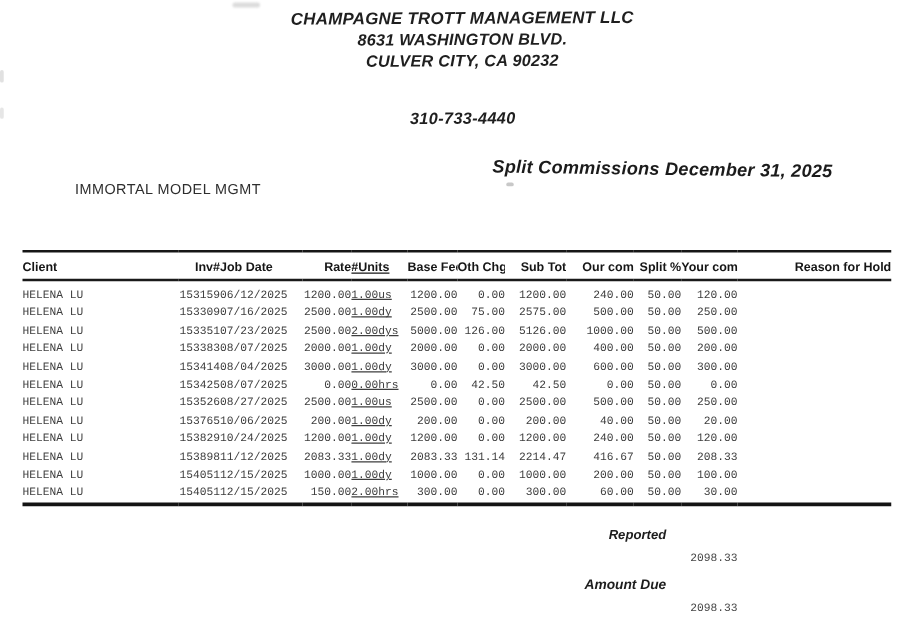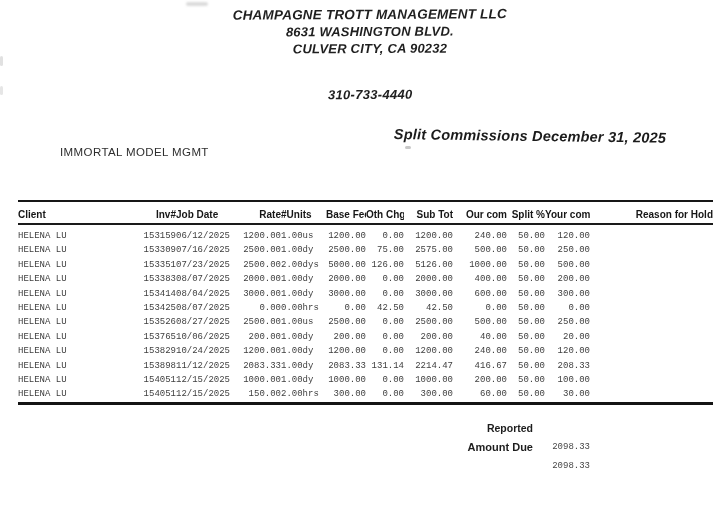--- a/index.html
+++ b/index.html
@@ -51,46 +51,46 @@
     font-size:9px;color:#3e3e3e;
     height:14px;line-height:14.4px;padding:0;
     white-space:nowrap;overflow:hidden;
   }
   tbody tr:first-child td{padding-top:4px;}
   
   .col-client  {width:125px;text-align:left;}
   .col-inv     {width:33px;text-align:right;}
   .col-job_date{width:66px;text-align:left;}
   .col-rate    {width:39px;text-align:right;}
-  .col-units   {width:45px;text-align:left;padding-left:6px;}
+  .col-units   {width:45px;text-align:left;padding-left:6px;text-decoration:underline;}
   .col-base_fee{width:40px;text-align:right;}
   .col-oth_chg {width:38px;text-align:right;}
   .col-sub_tot {width:49px;text-align:right;}
   .col-our_com {width:54px;text-align:right;}
   .col-split_pct{width:38px;text-align:right;}
   .col-your_com{width:45px;text-align:right;margin-left:16px;}
   .col-reason  {width:123px;text-align:right;padding-left:18px;margin-left:16px;}
   td.col-client,th.col-client{padding-left:2px;}
   th.col-units{padding-left:6px;}
   th.col-job_date{text-align:left;padding-left:4px;}
   th.col-your_com{text-align:left;padding-left:1px;}
   
   .totals{position:absolute;top:422px;left:233px;width:357px;}
   .totals .trow{display:flex;align-items:flex-start;height:18px;}
   .totals .tlabel{
     width:300px;text-align:right;
-    font-size:10.5px;font-weight:bold;color:#1d1d1d;
+    font-size:10.5px;font-weight:bold;color:#1d1d1d;font-style:italic;
   }
   .totals .tvalue{
     width:45px;margin-left:12px;text-align:right;
     font-family:"Liberation Mono","DejaVu Sans Mono",monospace;
     font-size:9px;color:#474747;padding-top:20px;
   }
   .totals .trow.hold .tvalue{border-bottom:2px solid #161616;padding-bottom:4px;}
-  .totals .trow.due{margin-top:1px;}
+  .totals .trow.due{margin-top:22px;}
   .totals .trow.due .tlabel{font-size:11px;}
   
   .artifact{position:absolute;background:#9a9a9a;border-radius:2px;}
   .smudge-top{top:2px;left:186px;width:22px;height:4px;opacity:.35;filter:blur(1px);}
   .speck-mid{top:146px;left:405px;width:6px;height:3px;opacity:.55;}
   .edge-mark-1{top:56px;left:0;width:3px;height:10px;opacity:.3;}
   .edge-mark-2{top:86px;left:0;width:3px;height:9px;opacity:.25;}
 </style>
 </head>
 <body>

